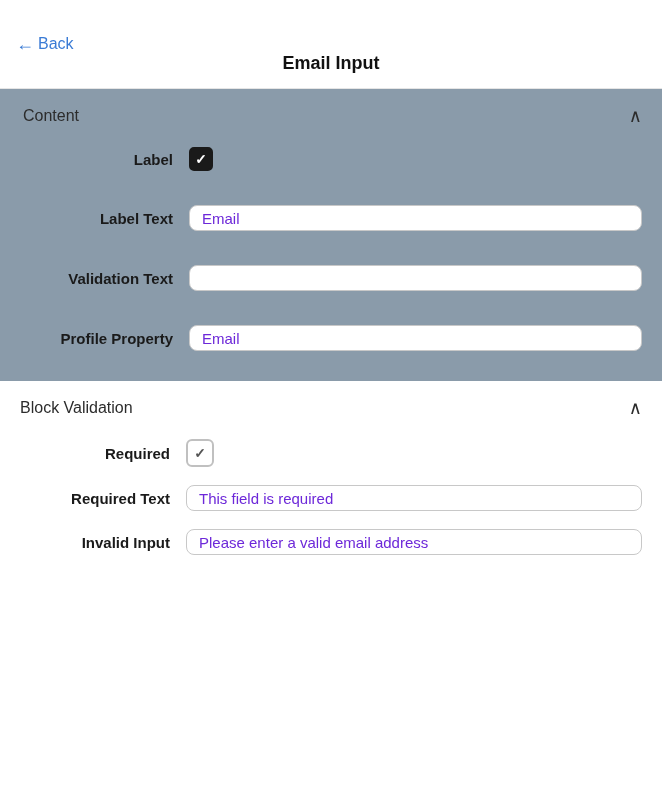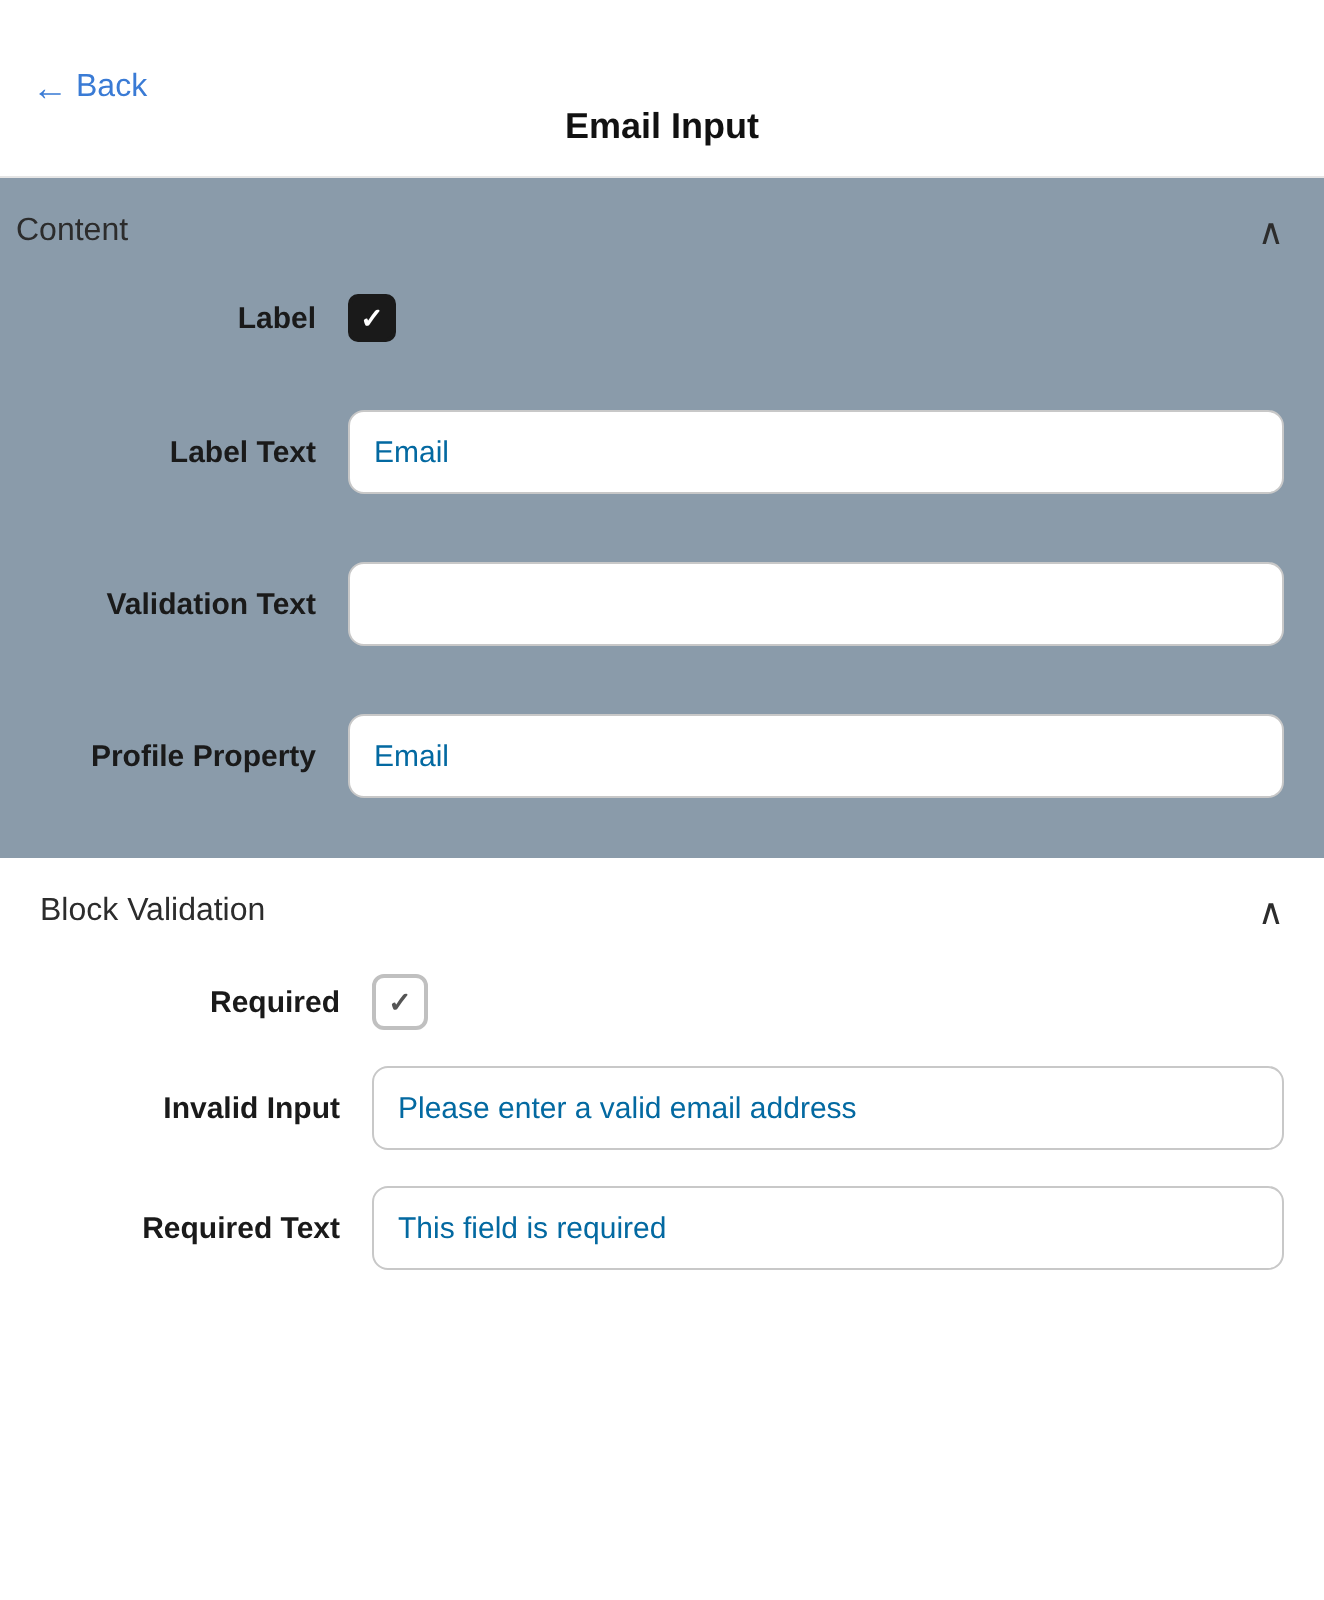--- a/index.html
+++ b/index.html
@@ -48,21 +48,21 @@
     .page-title {
       font-size: 18px;
       font-weight: 700;
       color: #111;
       margin-top: 39px;
     }
 
     
     .content-section {
       background: #8a9baa;
-      padding: 0 20px 30px 8px;
+      padding: 0 20px 30px 23px;
     }
 
     .section-header {
       display: flex;
       align-items: center;
       justify-content: space-between;
       padding: 16px 0 20px 0;
     }
 
     .section-title {
@@ -93,26 +93,26 @@
       font-size: 15px;
       font-weight: 700;
       color: #1a1a1a;
       text-align: right;
       min-width: 150px;
       flex-shrink: 0;
     }
 
     .form-input {
       flex: 1;
-      height: 42px;
+      height: 26px;
       border: 1.5px solid #c8c8c8;
       border-radius: 8px;
       padding: 0 12px;
       font-size: 15px;
-      color: #0369a1;
+      color: #6d28d9;
       background: #fff;
       outline: none;
     }
 
     
     .checkbox-container {
       display: flex;
       align-items: center;
     }
 
@@ -235,23 +235,23 @@
   <div class="validation-form">
 
     <div class="form-row">
       <span class="form-label">Required</span>
       <div class="check-icon-small">
         <span class="check-small">✓</span>
       </div>
     </div>
 
     <div class="form-row">
+      <span class="form-label">Required Text</span>
+      <input class="form-input" type="text" value="This field is required" style="">
+    </div>
+
+    <div class="form-row">
       <span class="form-label">Invalid Input</span>
       <input class="form-input" type="text" value="Please enter a valid email address" style="">
     </div>
 
-    <div class="form-row">
-      <span class="form-label">Required Text</span>
-      <input class="form-input" type="text" value="This field is required" style="">
-    </div>
-
   </div>
 </div>
 
 </body></html>

